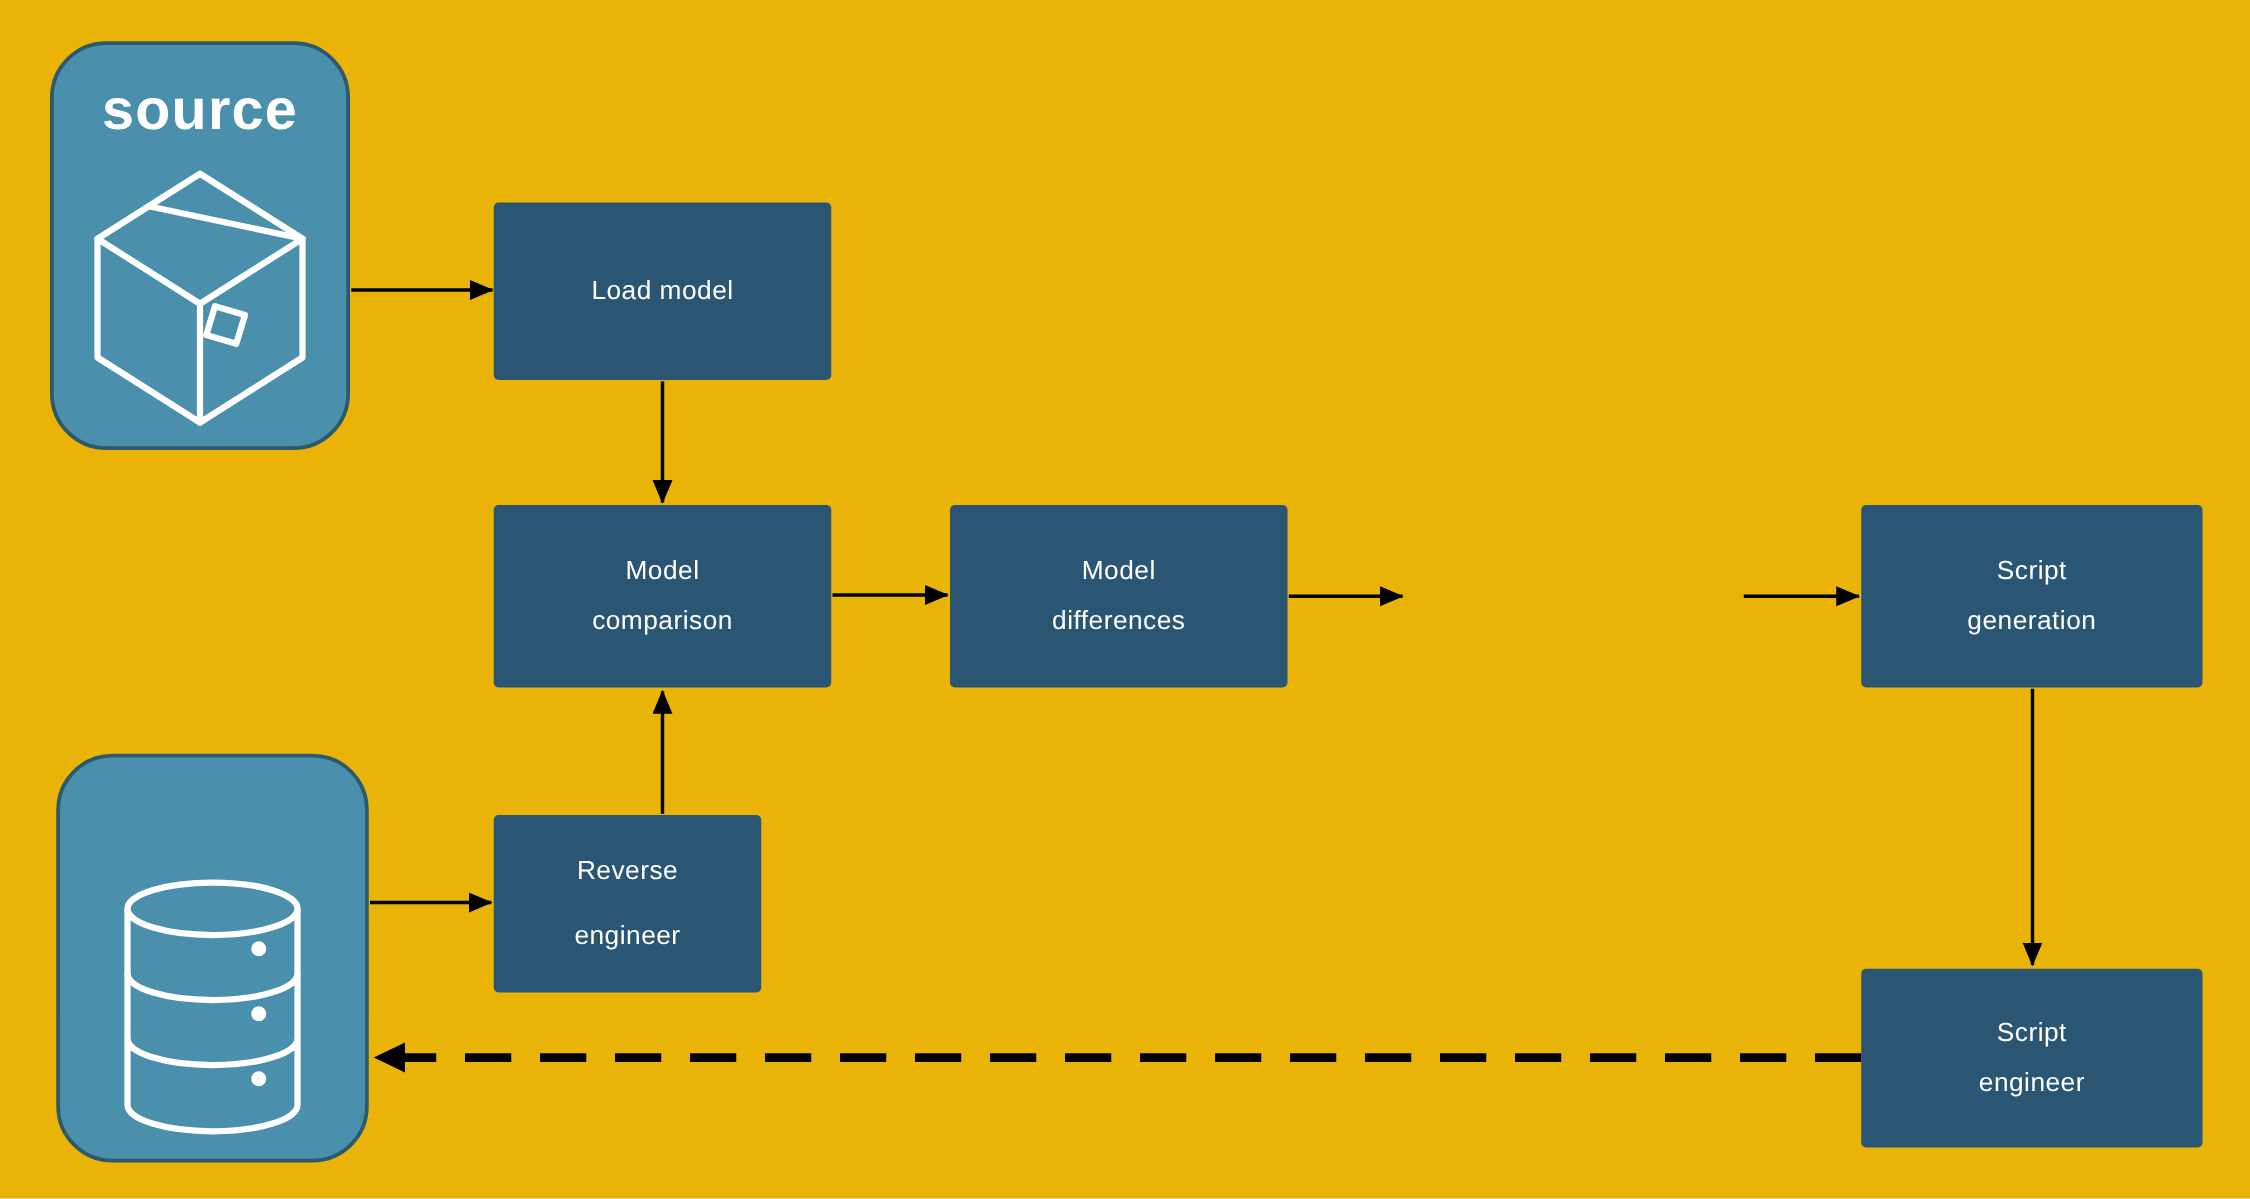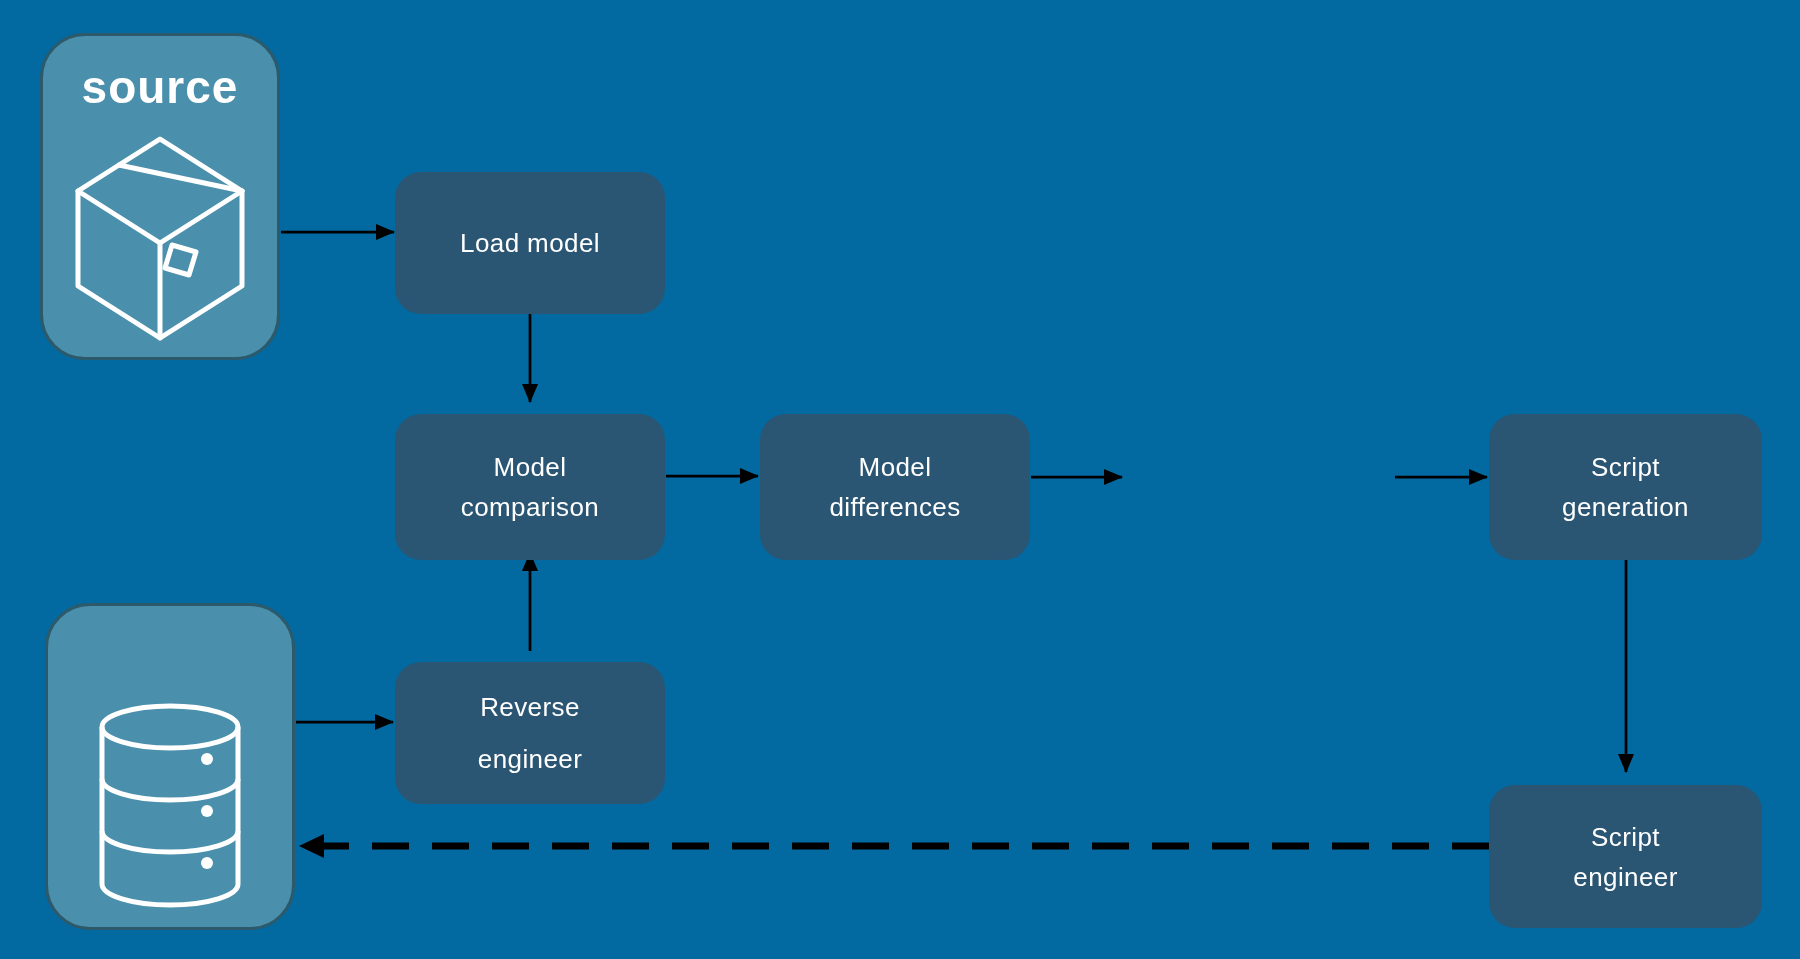--- a/index.html
+++ b/index.html
@@ -1,39 +1,38 @@
 <!DOCTYPE html>
 <html><head>
 <meta charset="utf-8">
 <style>
   html, body { margin: 0; padding: 0; background: #ffffff; }
   body { font-family: "Liberation Sans", sans-serif; }
   .canvas {
     position: relative;
     width: 1800px;
     height: 959px;
-    background: #0369a1;
+    background: #eab308;
     overflow: hidden;
   }
   
   .node {
     position: absolute;
     background: #2a5674;
-    border-radius: 26px;
+    border-radius: 4px;
     color: #ffffff;
     display: flex;
     flex-direction: column;
     align-items: center;
     justify-content: center;
     text-align: center;
-    font-size: 26px;
+    font-size: 21px;
     letter-spacing: 0.4px;
     line-height: 40px;
     font-weight: 400;
-    margin-top: 10px;
   }
   
   .endpoint {
     position: absolute;
     background: #4a8fab;
     border: 3px solid #2c5a6b;
     border-radius: 45px;
     box-sizing: border-box;
     color: #ffffff;
   }
@@ -128,21 +127,21 @@
     <span>Model</span>
     <span>differences</span>
   </div>
 
 
   <div class="node" style="left:1489px; top:404px; width:273px; height:146px;">
     <span>Script</span>
     <span>generation</span>
   </div>
 
-  <div class="node" style="left:395px; top:652px; width:270px; height:142px;gap:12px;">
+  <div class="node" style="left:395px; top:652px; width:214px; height:142px;gap:12px;">
     <span>Reverse</span>
     <span>engineer</span>
   </div>
 
   <div class="node" style="left:1489px; top:775px; width:273px; height:143px;">
     <span>Script</span>
     <span>engineer</span>
   </div>
 
 </div>

